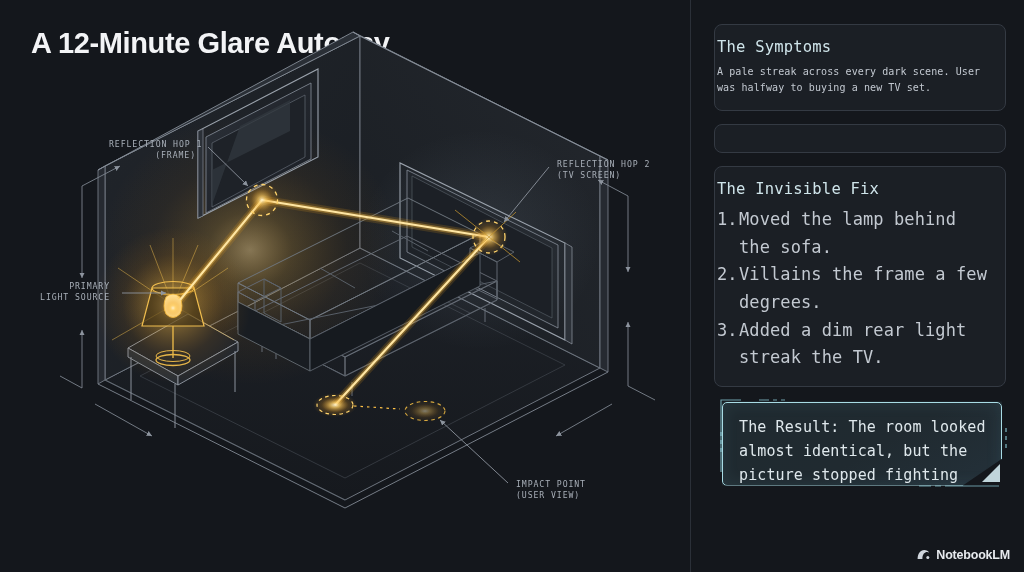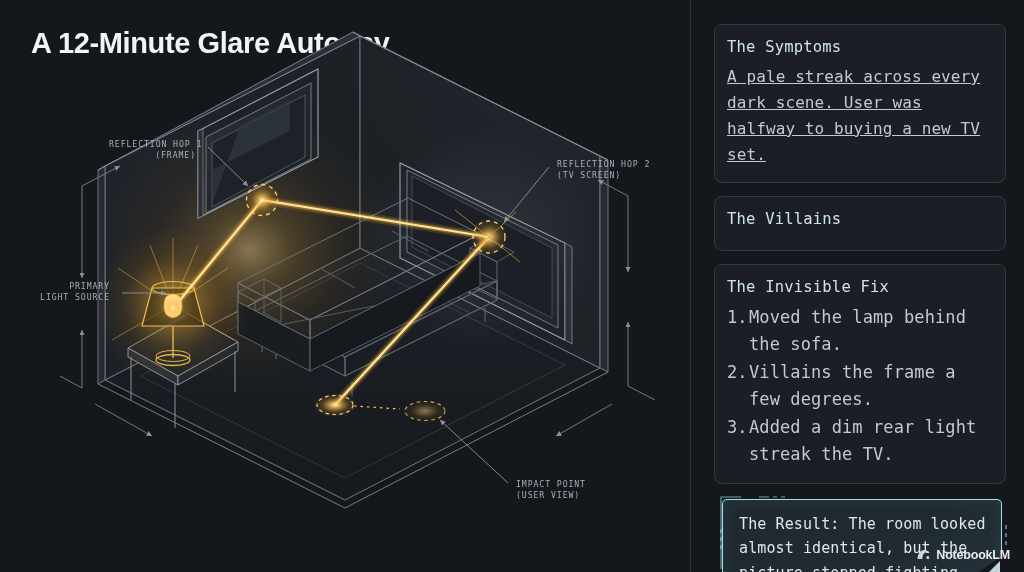--- a/index.html
+++ b/index.html
@@ -50,36 +50,35 @@
     position: absolute;
     left: 700px; top: 0;
     width: 324px; height: 572px;
     padding: 24px 18px 0 14px;
   }
   .card {
     position: relative;
     background: #1b1f25;
     border: 1px solid #343a43;
     border-radius: 8px;
-    padding: 13px 16px 14px 12px;
+    padding: 13px 16px 14px 2px;
     margin-bottom: 13px;
   }
   .card-title {
     font-size: 15.5px;
     color: #cfe4ea;
     letter-spacing: 0.2px;
     margin-bottom: 8px;
     font-weight: normal;
   }
   .card-body {
-    font-size: 16px;
+    font-size: 10px;
     line-height: 1.62;
     color: #c3c9d1;
     letter-spacing: 0.1px;
-    text-decoration: underline;
   }
   ol.fix-list {
     list-style: none;
     counter-reset: fix;
     font-size: 17px;
     line-height: 1.62;
     color: #c3c9d1;
   }
   ol.fix-list li {
     counter-increment: fix;
@@ -366,21 +365,20 @@
   <div id="divider"></div>
 
   <div id="right-panel">
 
     <div class="card">
       <div class="card-title">The Symptoms</div>
       <div class="card-body">A pale streak across every dark scene. User was halfway to buying a new TV set.</div>
     </div>
 
     <div class="card">
-      <div class="card-title">The Villains</div>
     </div>
 
     <div class="card">
       <div class="card-title">The Invisible Fix</div>
       <ol class="fix-list">
         <li>Moved the lamp behind the sofa.</li>
         <li>Villains the frame a few degrees.</li>
         <li>Added a dim rear light streak the TV.</li>
       </ol>
     </div>

